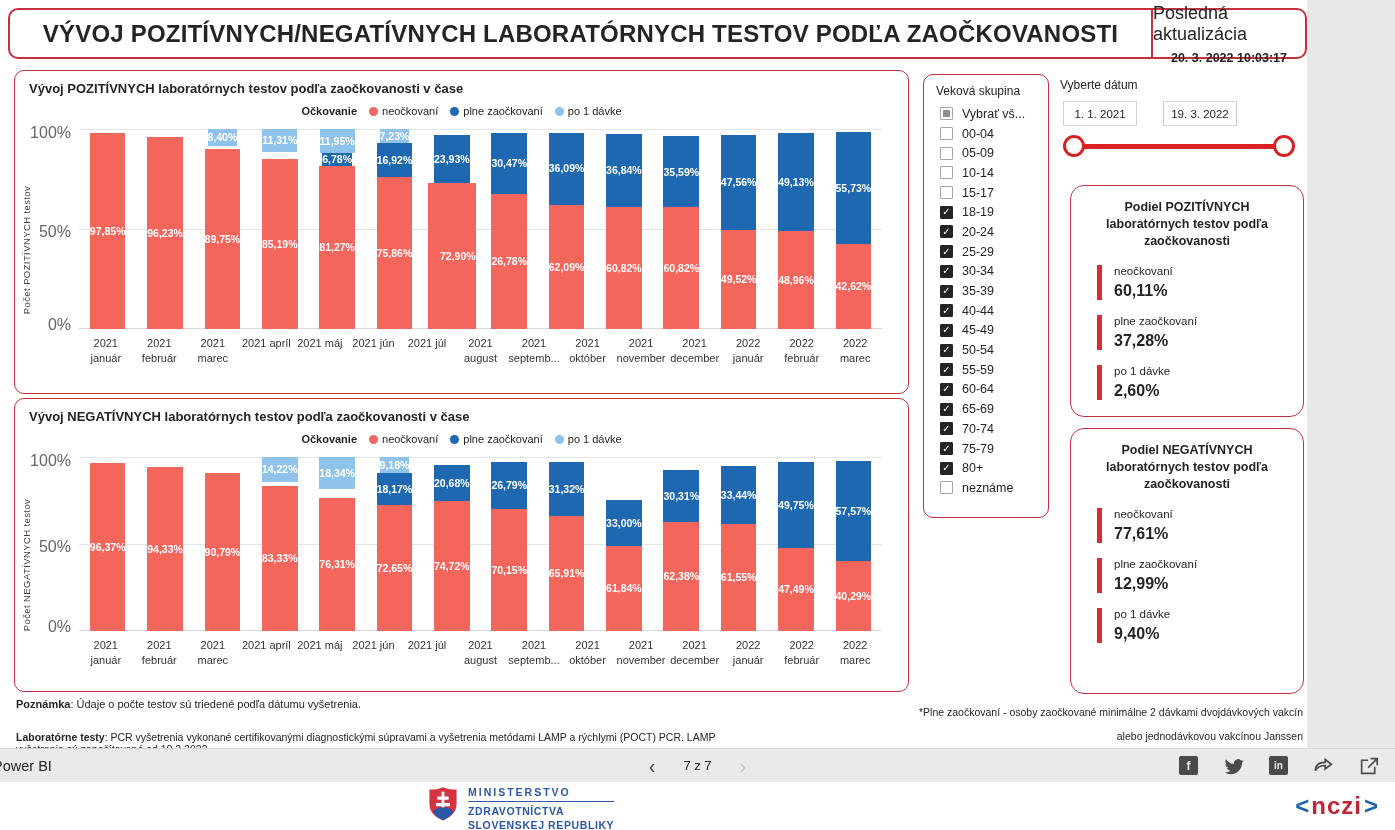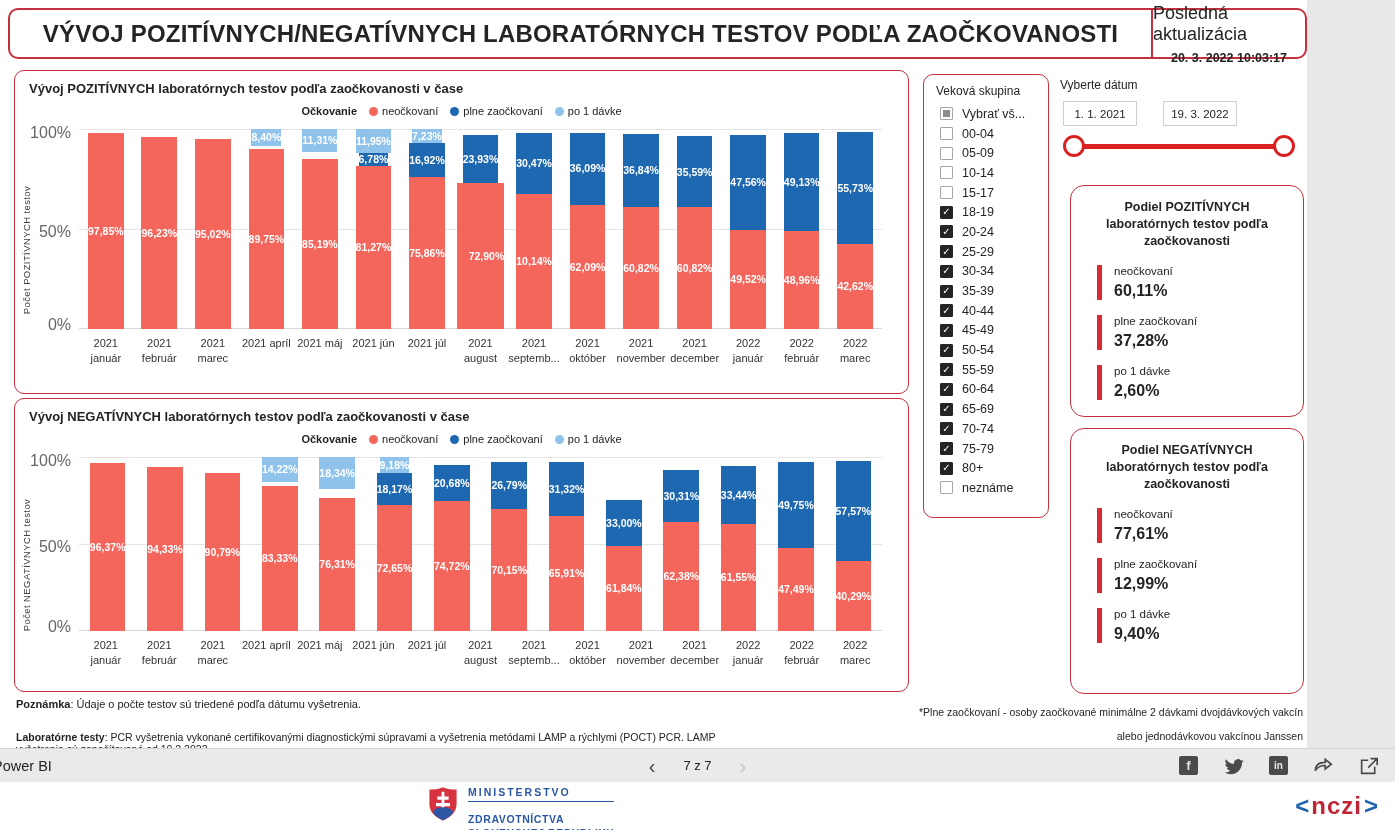--- a/index.html
+++ b/index.html
@@ -100,21 +100,21 @@
   .chev{font-size:20px;line-height:1;cursor:pointer;}
   .chev.prev{color:#404040;} .chev.next{color:#c3c3c3;}
   #ficons{margin-left:auto;display:flex;align-items:center;gap:25px;margin-right:16px;}
   .sq-icon{width:19px;height:19px;background:#4a4a4a;border-radius:2px;color:#eaeaea;
     display:flex;align-items:center;justify-content:center;font-weight:700;font-size:12px;}
   .svg-icon{display:block;}
 
   
   #ministry{left:428px;top:786px;display:flex;gap:10px;align-items:flex-start;}
   #min-text{color:#2b57a5;font-size:10.5px;font-weight:700;}
-  #min-text .m1{letter-spacing:2px;padding-bottom:3px;border-bottom:1px solid #2b57a5;margin-bottom:11px;}
+  #min-text .m1{letter-spacing:2px;padding-bottom:3px;border-bottom:1px solid #2b57a5;margin-bottom:3px;}
   #min-text .m2,#min-text .m3{letter-spacing:.6px;line-height:1.3;}
   #nczi{right:17px;top:792px;display:flex;align-items:center;font-weight:800;font-size:24px;}
   #nczi .bracket{color:#1e63ad;}
   #nczi .brand-n{color:#c02437;letter-spacing:1px;padding:0 2px;}
 </style>
 </head>
 <body>
 
 <div id="canvas">
 
@@ -168,29 +168,20 @@
               <div class="bar">
                 <div class="seg" style="height: 2.77%; background: rgb(143, 195, 235);"></div>
                 <div class="seg" style="height: 1%; background: rgb(29, 104, 176);"></div>
                 <div class="seg" style="height: 96.23%; background: rgb(244, 101, 92);">
                   <span class="seg-label">96,23%</span>
                 </div>
               </div>
             </div>
             <div class="slot">
               <div class="bar">
-                <div class="seg" style="height: 3.68%; background: rgb(143, 195, 235);"></div>
-                <div class="seg" style="height: 1.3%; background: rgb(29, 104, 176);"></div>
-                <div class="seg" style="height: 95.02%; background: rgb(244, 101, 92);">
-                  <span class="seg-label">95,02%</span>
-                </div>
-              </div>
-            </div>
-            <div class="slot">
-              <div class="bar">
                 <div class="seg" style="height: 8.4%; background: rgb(143, 195, 235);">
                   <span class="seg-label">8,40%</span>
                 </div>
                 <div class="seg" style="height: 1.85%; background: rgb(29, 104, 176);"></div>
                 <div class="seg" style="height: 89.75%; background: rgb(244, 101, 92);">
                   <span class="seg-label">89,75%</span>
                 </div>
               </div>
             </div>
             <div class="slot">
@@ -241,21 +232,21 @@
                 </div>
               </div>
             </div>
             <div class="slot">
               <div class="bar">
                 <div class="seg" style="height: 2.03%; background: rgb(143, 195, 235);"></div>
                 <div class="seg" style="height: 30.47%; background: rgb(29, 104, 176);">
                   <span class="seg-label">30,47%</span>
                 </div>
                 <div class="seg" style="height: 67.5%; background: rgb(244, 101, 92);">
-                  <span class="seg-label">10,14%</span>
+                  <span class="seg-label">26,78%</span>
                 </div>
               </div>
             </div>
             <div class="slot">
               <div class="bar">
                 <div class="seg" style="height: 1.82%; background: rgb(143, 195, 235);"></div>
                 <div class="seg" style="height: 36.09%; background: rgb(29, 104, 176);">
                   <span class="seg-label">36,09%</span>
                 </div>
                 <div class="seg" style="height: 62.09%; background: rgb(244, 101, 92);">

